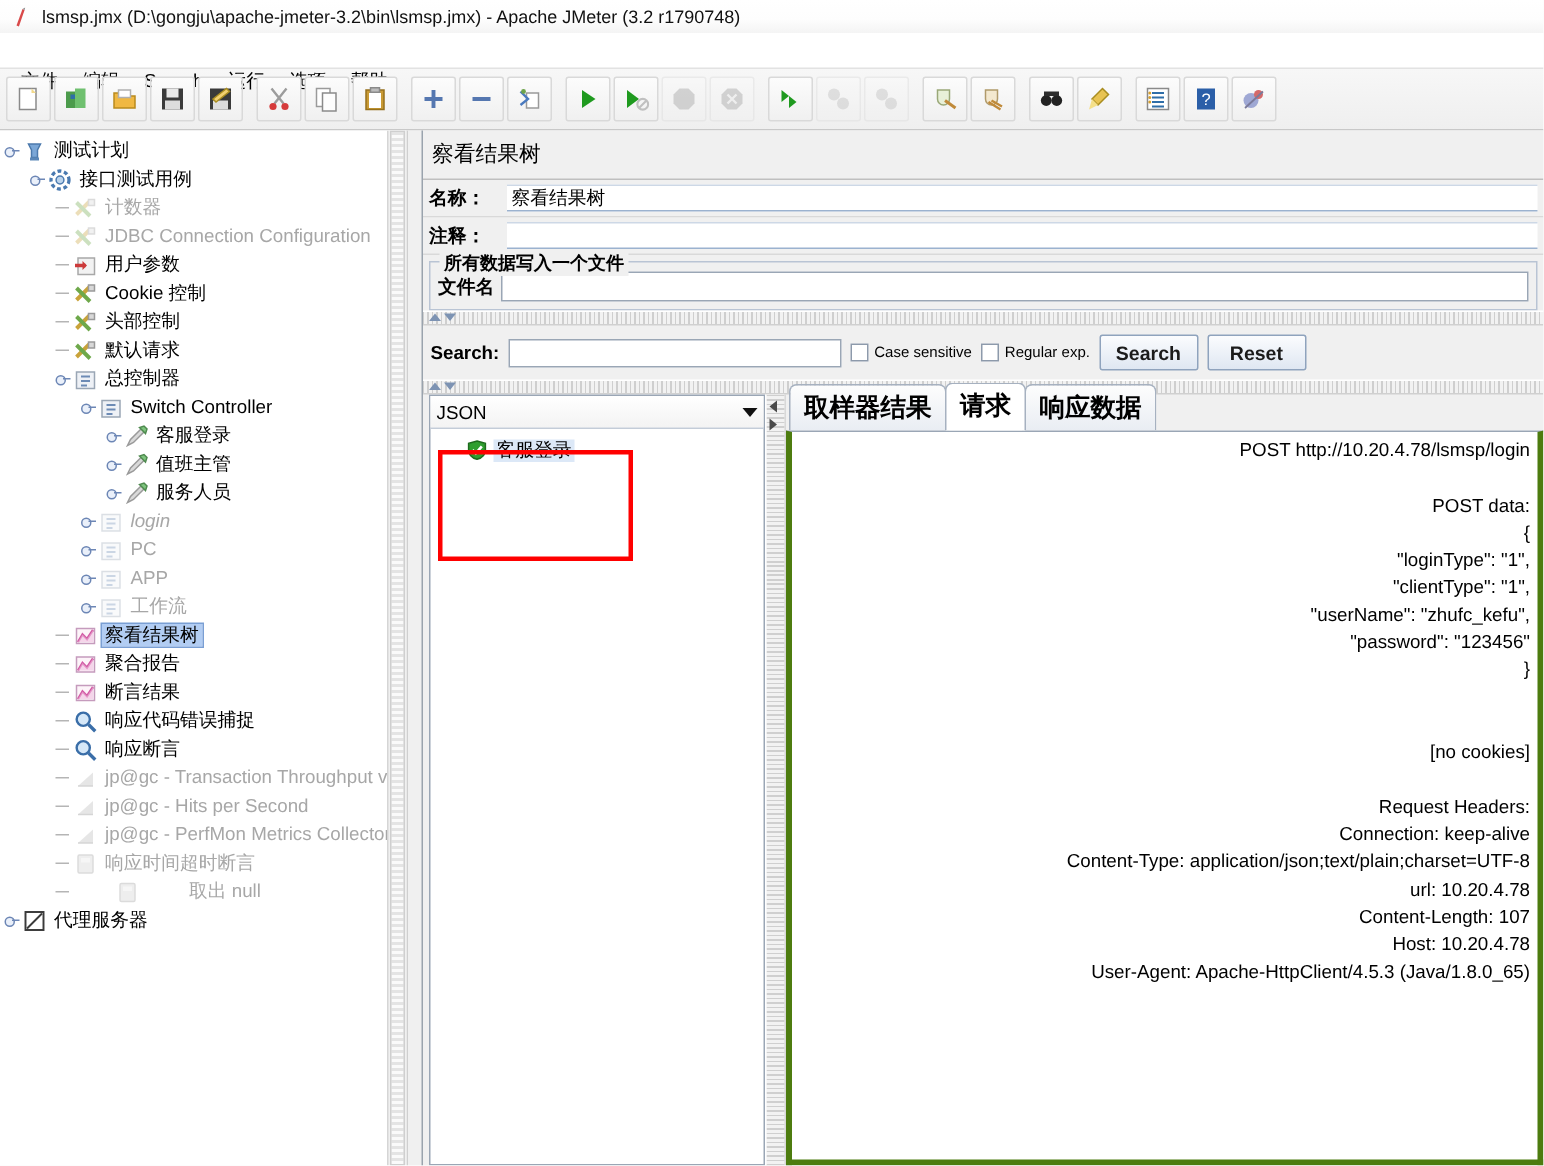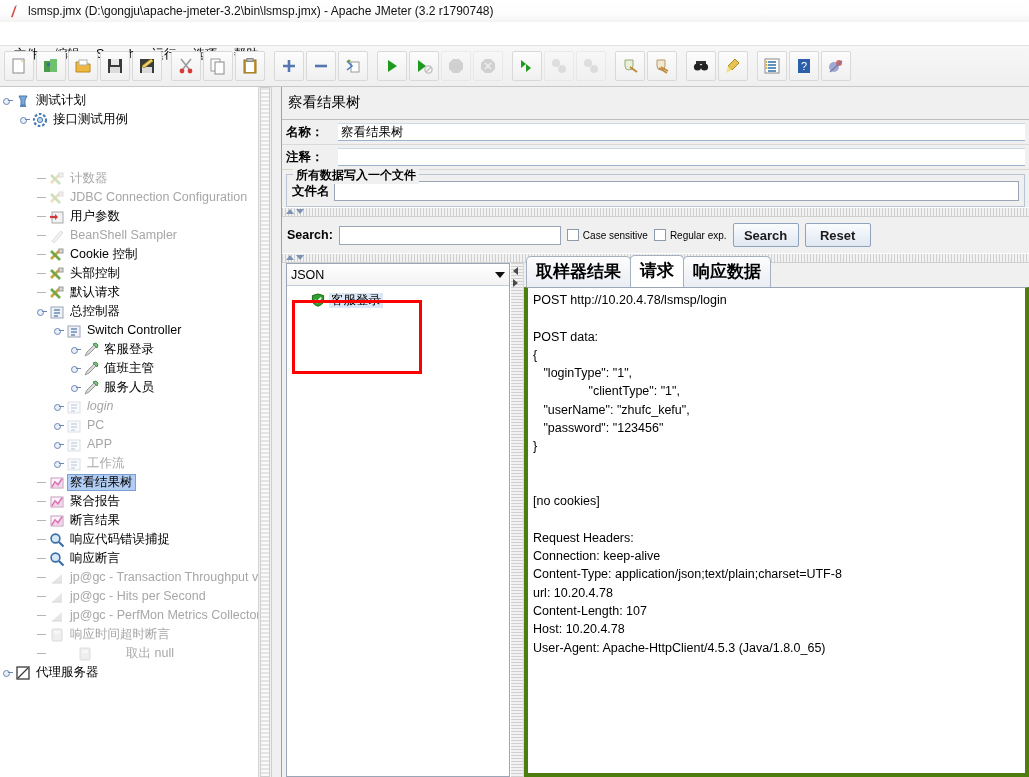--- a/index.html
+++ b/index.html
@@ -385,20 +385,21 @@
     padding-bottom: 5px;
   }
   #resp-box {
     flex: 1 1 auto;
     margin: 0 0 0 0;
     background: #ffffff;
     border: 4px solid #4d7c0f;
     border-top: 1px solid #9aa6b5;
     overflow: hidden;
     position: relative;
+    text-align: right;
   }
   #resp-text {
     font-family: "Liberation Sans", sans-serif;
     font-size: 12.5px;
     line-height: 18.3px;
     white-space: pre;
     padding: 3px 5px;
     color: #000;
   }
 
@@ -628,21 +629,21 @@
         <div class="tnode" style="padding-left: 17px;">
           <span class="handle exp"></span>
           <span class="ticon">
             <svg width="16" height="16" viewBox="0 0 16 16">
               <circle cx="8" cy="8" r="6" fill="none" stroke="#4a7ab0" stroke-width="2.2" stroke-dasharray="2.6 1.8"></circle>
               <circle cx="8" cy="8" r="2.6" fill="#bcd4ec" stroke="#4a7ab0"></circle>
             </svg>
           </span>
           <span class="tlabel">接口测试用例</span>
         </div>
-        <div class="tnode dim" style="padding-left: 34px; margin-top: 40px;">
+        <div class="tnode dim" style="padding-left: 34px;">
           <span class="handle leaf"></span>
           <span class="ticon">
             <svg width="16" height="16" viewBox="0 0 16 16">
               <path d="M2 12 L11 3" stroke="#c9a33a" stroke-width="2.6"></path>
               <path d="M2 4 L11 13" stroke="#6ea84a" stroke-width="2.6"></path>
               <rect x="10" y="2" width="4" height="4" fill="#d8d8d8" stroke="#9a9a9a"></rect>
             </svg>
           </span>
           <span class="tlabel">计数器</span>
         </div>
@@ -660,29 +661,20 @@
         <div class="tnode" style="padding-left: 34px;">
           <span class="handle leaf"></span>
           <span class="ticon">
             <svg width="16" height="16" viewBox="0 0 16 16">
               <rect x="3" y="3" width="11" height="11" fill="#f2f2f2" stroke="#a8a8a8"></rect>
               <path d="M1 8 H8" stroke="#cc3a3a" stroke-width="2.2"></path>
               <path d="M6 5 L9 8 L6 11 Z" fill="#cc3a3a"></path>
             </svg>
           </span>
           <span class="tlabel">用户参数</span>
-        </div>
-        <div class="tnode dim" style="padding-left: 34px;">
-          <span class="handle leaf"></span>
-          <span class="ticon">
-            <svg width="16" height="16" viewBox="0 0 16 16">
-              <path d="M3 13 L12 3 L14 5 L5 15 Z" fill="#d8d8d8" stroke="#a0a0a0"></path>
-            </svg>
-          </span>
-          <span class="tlabel">BeanShell Sampler</span>
         </div>
         <div class="tnode" style="padding-left: 34px;">
           <span class="handle leaf"></span>
           <span class="ticon">
             <svg width="16" height="16" viewBox="0 0 16 16">
               <path d="M2 12 L11 3" stroke="#c9a33a" stroke-width="2.6"></path>
               <path d="M2 4 L11 13" stroke="#6ea84a" stroke-width="2.6"></path>
               <rect x="10" y="2" width="4" height="4" fill="#d8d8d8" stroke="#9a9a9a"></rect>
             </svg>
           </span>

